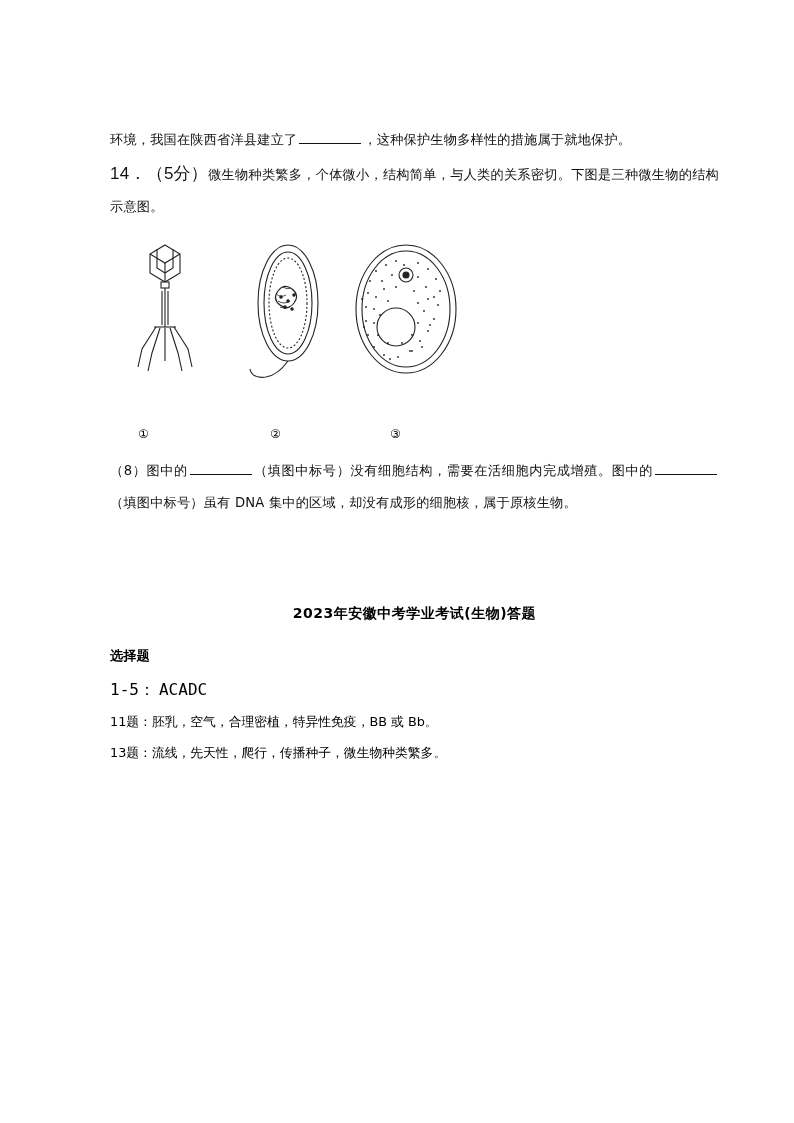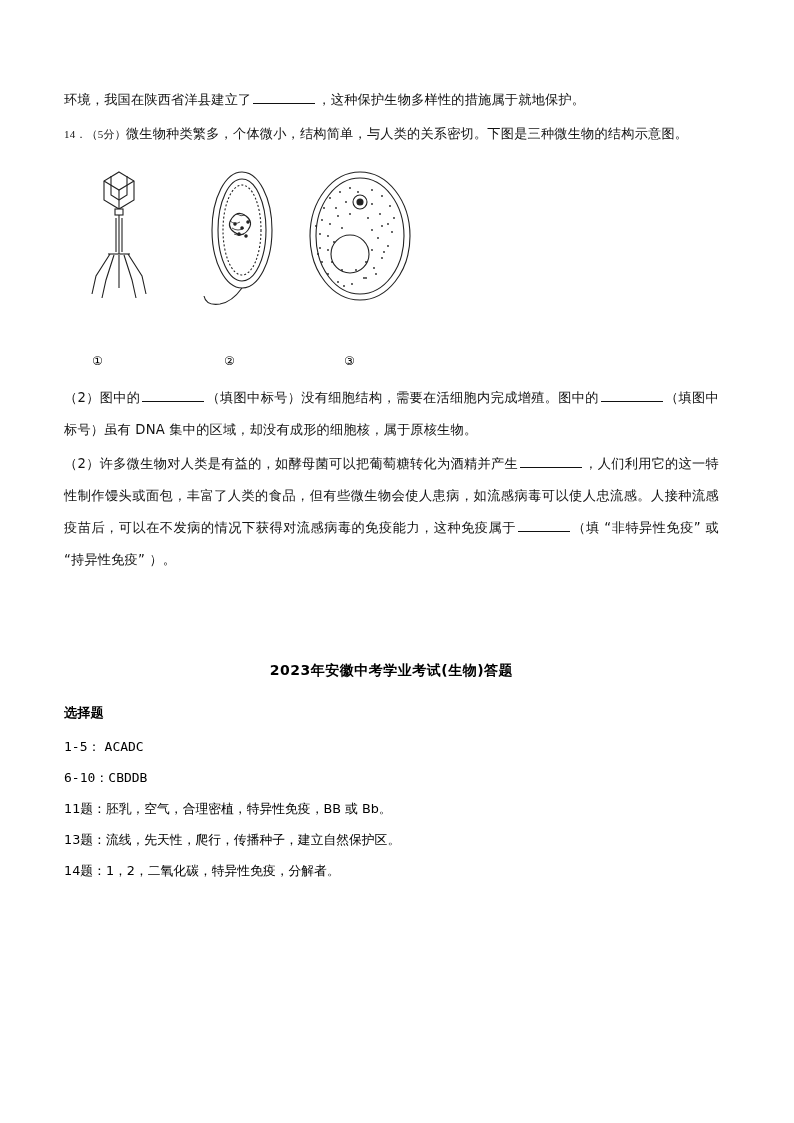--- a/index.html
+++ b/index.html
@@ -13,43 +13,44 @@
     font-family: "Liberation Serif", serif;
     color: #000000;
     position: relative;
     overflow: hidden;
   }
   .page {
     position: relative;
     width: 794px;
     height: 803px;
     box-sizing: border-box;
-    padding: 84px 75px 60px 64px;
+    padding: 84px 75px 60px 110px;
+    margin-top: 40px;
   }
   .para {
     font-family: "DejaVu Sans", sans-serif;
     font-size: 13.2px;
     line-height: 32px;
     letter-spacing: 0.2px;
     text-align: justify;
     margin: 0 0 2px 0;
     color: #111;
   }
   .blank {
     display: inline-block;
     border-bottom: 1px solid #111;
     min-width: 62px;
     vertical-align: baseline;
     height: 14px;
     margin: 0 2px;
   }
   .blank.short { min-width: 52px; }
   .mono-small {
-    font-family: Liberation Serif, serif;
-    font-size: 11px;
+    font-family: Liberation Sans, sans-serif;
+    font-size: 17px;
   }
 
   
   .figure-wrap {
     margin: 8px 0 6px 8px;
     width: 360px;
   }
   .figure-box {
     position: relative;
     width: 352px;
@@ -87,21 +88,21 @@
     margin: 14px 0 10px 0;
   }
   .ans-line {
     font-family: "DejaVu Sans", sans-serif;
     font-size: 12.8px;
     line-height: 29px;
     margin: 0 0 2px 0;
   }
   .ans-line .code {
     font-family: "DejaVu Sans Mono", monospace;
-    font-size: 13px;
+    font-size: 16px;
   }
 </style>
 </head>
 <body>
 
 <div class="page">
 
   <p class="para">
     <span>环境，我国在陕西省洋县建立了</span><span class="blank"></span><span>，这种保护生物多样性的措施属于就地保护。</span>
   </p>
@@ -211,40 +212,33 @@
       </svg>
     </div>
     <div class="fig-labels">
       <span class="lbl1">①</span>
       <span class="lbl2">②</span>
       <span class="lbl3">③</span>
     </div>
   </div>
 
   <p class="para">
-    <span>（2）图中的</span><span class="blank"></span><span>（填图中标号）没有细胞结构，需要在活细胞内完成增殖。图中的</span><span class="blank"></span><span>（填图中标号）虽有 DNA 集中的区域，却没有成形的细胞核，属于原核生物。</span>
+    <span>（8）图中的</span><span class="blank"></span><span>（填图中标号）没有细胞结构，需要在活细胞内完成增殖。图中的</span><span class="blank"></span><span>（填图中标号）虽有 DNA 集中的区域，却没有成形的细胞核，属于原核生物。</span>
   </p>
 
-  <p class="para">
-    <span>（2）许多微生物对人类是有益的，如酵母菌可以把葡萄糖转化为酒精并产生</span><span class="blank"></span><span>，人们利用它的这一特性制作馒头或面包，丰富了人类的食品，但有些微生物会使人患病，如流感病毒可以使人忠流感。人接种流感疫苗后，可以在不发病的情况下获得对流感病毒的免疫能力，这种免疫属于</span><span class="blank short"></span><span>（填 “非特异性免疫” 或 “持异性免疫” ）。</span>
-  </p>
 
 
   <div class="answers">
     <div class="ans-title">2023年安徽中考学业考试(生物)答题</div>
 
     <div class="ans-head">选择题</div>
 
     <p class="ans-line">
       <span class="code">1-5：</span>
       <span class="code">ACADC</span>
     </p>
-    <p class="ans-line">
-      <span class="code">6-10：</span><span class="code">CBDDB</span>
-    </p>
 
 
     <p class="ans-line">11题：胚乳，空气，合理密植，特异性免疫，BB 或 Bb。</p>
-    <p class="ans-line">13题：流线，先天性，爬行，传播种子，建立自然保护区。</p>
-    <p class="ans-line">14题：1，2，二氧化碳，特异性免疫，分解者。</p>
+    <p class="ans-line">13题：流线，先天性，爬行，传播种子，微生物种类繁多。</p>
   </div>
 
 </div>
 
 </body></html>

